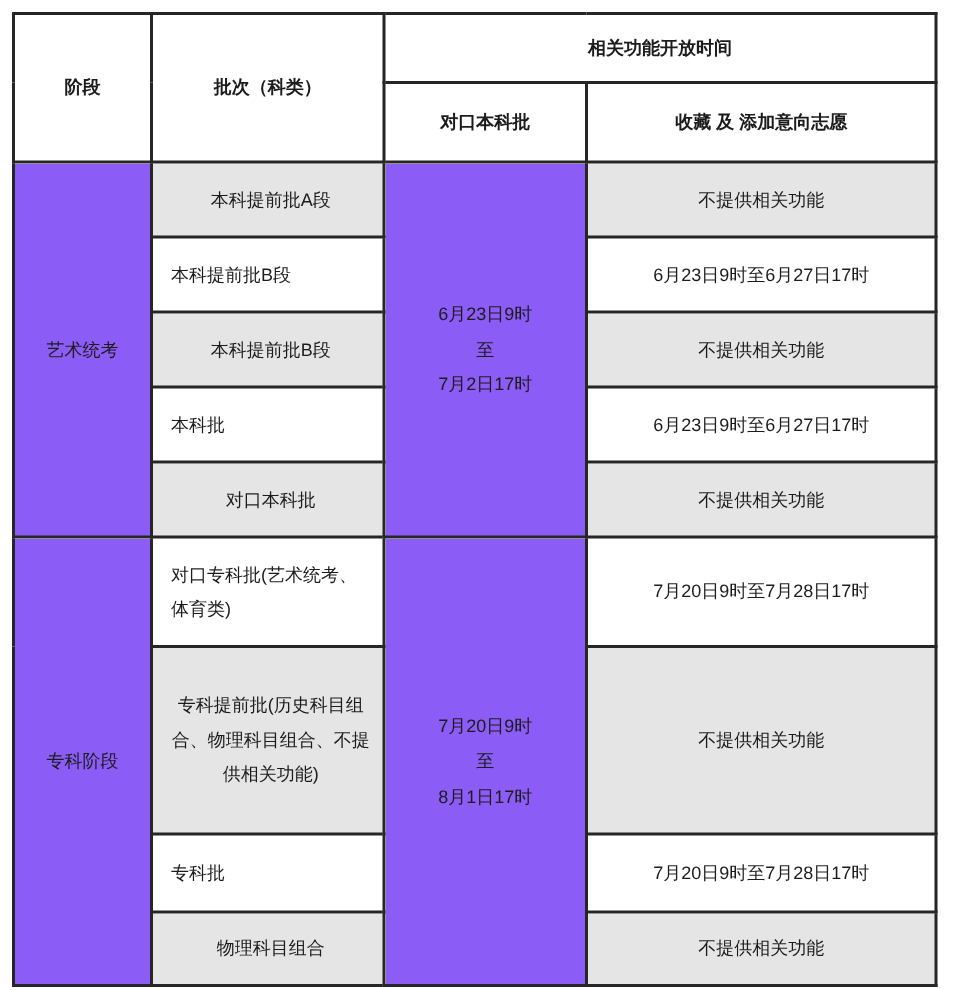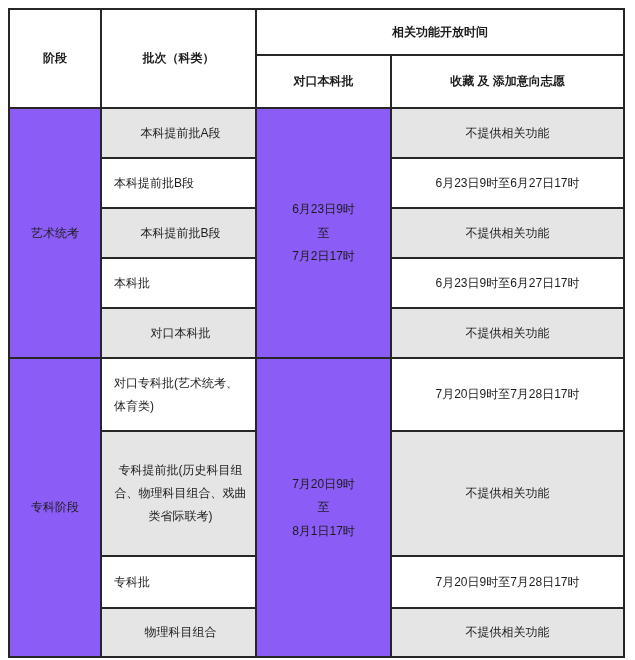--- a/index.html
+++ b/index.html
@@ -88,21 +88,21 @@
     <td rowspan="4" class="stage">专科阶段</td>
     <td class="batch">对口专科批(艺术统考、体育类)</td>
     <td rowspan="4" class="plan">
       <span class="plan-line">7月20日9时</span>
       <span class="plan-line">至</span>
       <span class="plan-line">8月1日17时</span>
     </td>
     <td>7月20日9时至7月28日17时</td>
   </tr>
   <tr class="r125">
-    <td class="batch shade">专科提前批(历史科目组合、物理科目组合、戏曲类省际联考)</td>
+    <td class="batch shade">专科提前批(历史科目组合、物理科目组合、不提供相关功能)</td>
     <td class="shade">不提供相关功能</td>
   </tr>
   <tr class="r52">
     <td class="batch">专科批</td>
     <td>7月20日9时至7月28日17时</td>
   </tr>
   <tr class="r46">
     <td class="batch shade">物理科目组合</td>
     <td class="shade">不提供相关功能</td>
   </tr>

